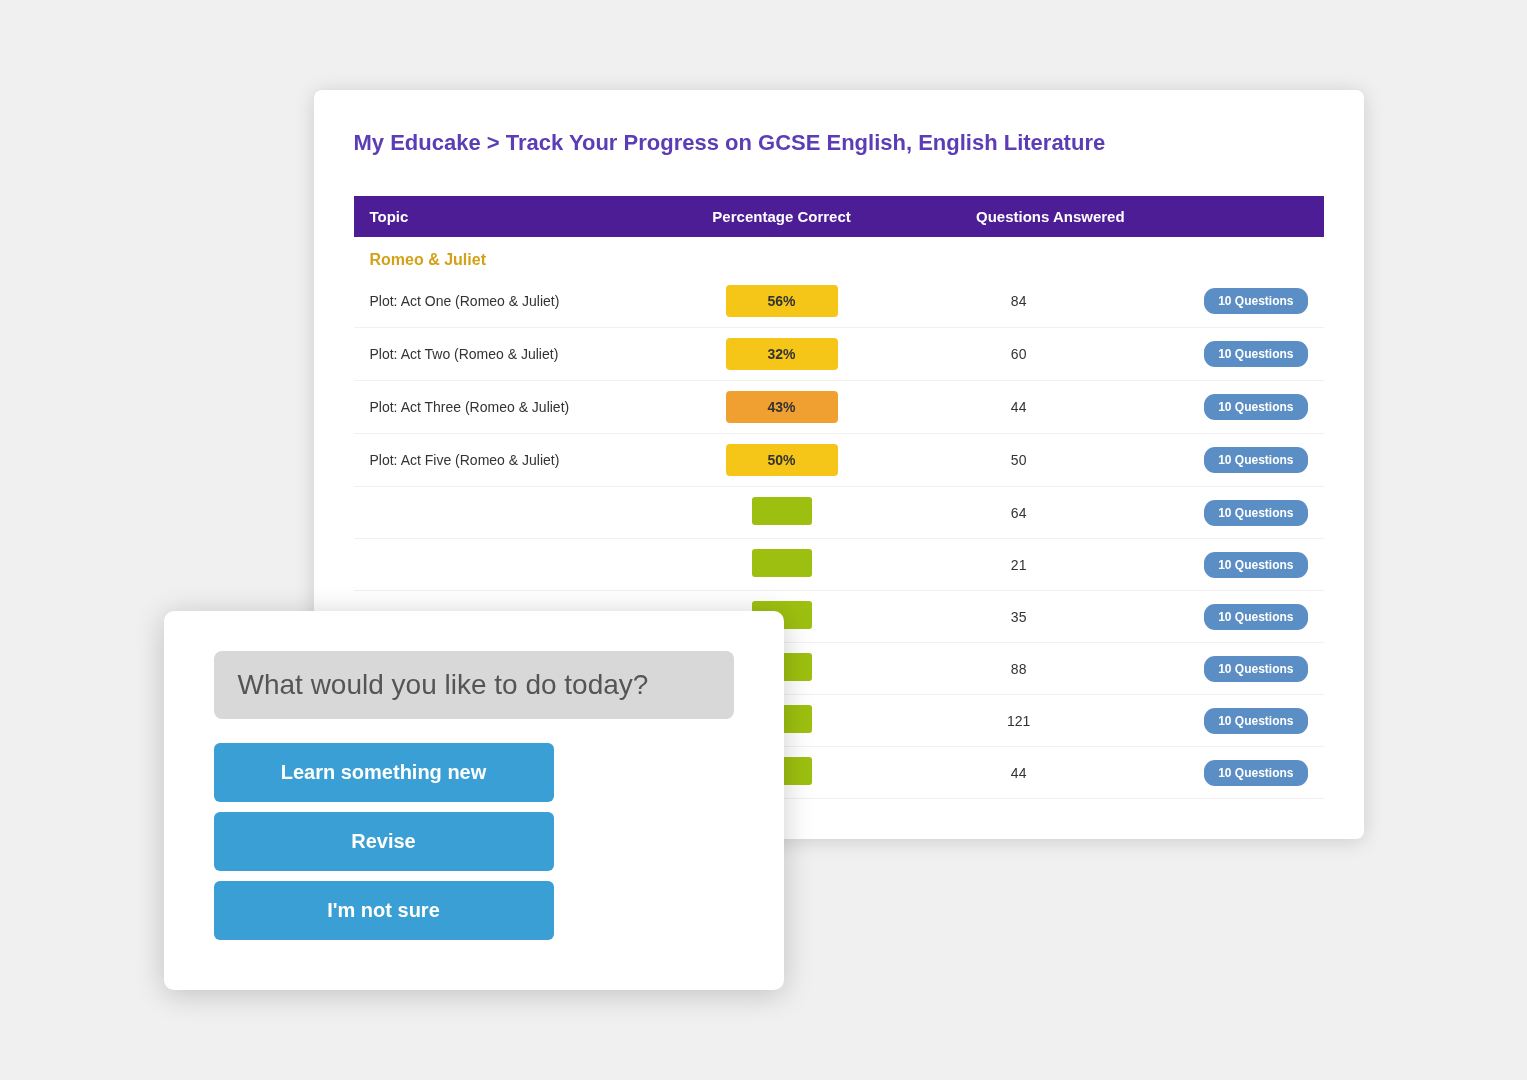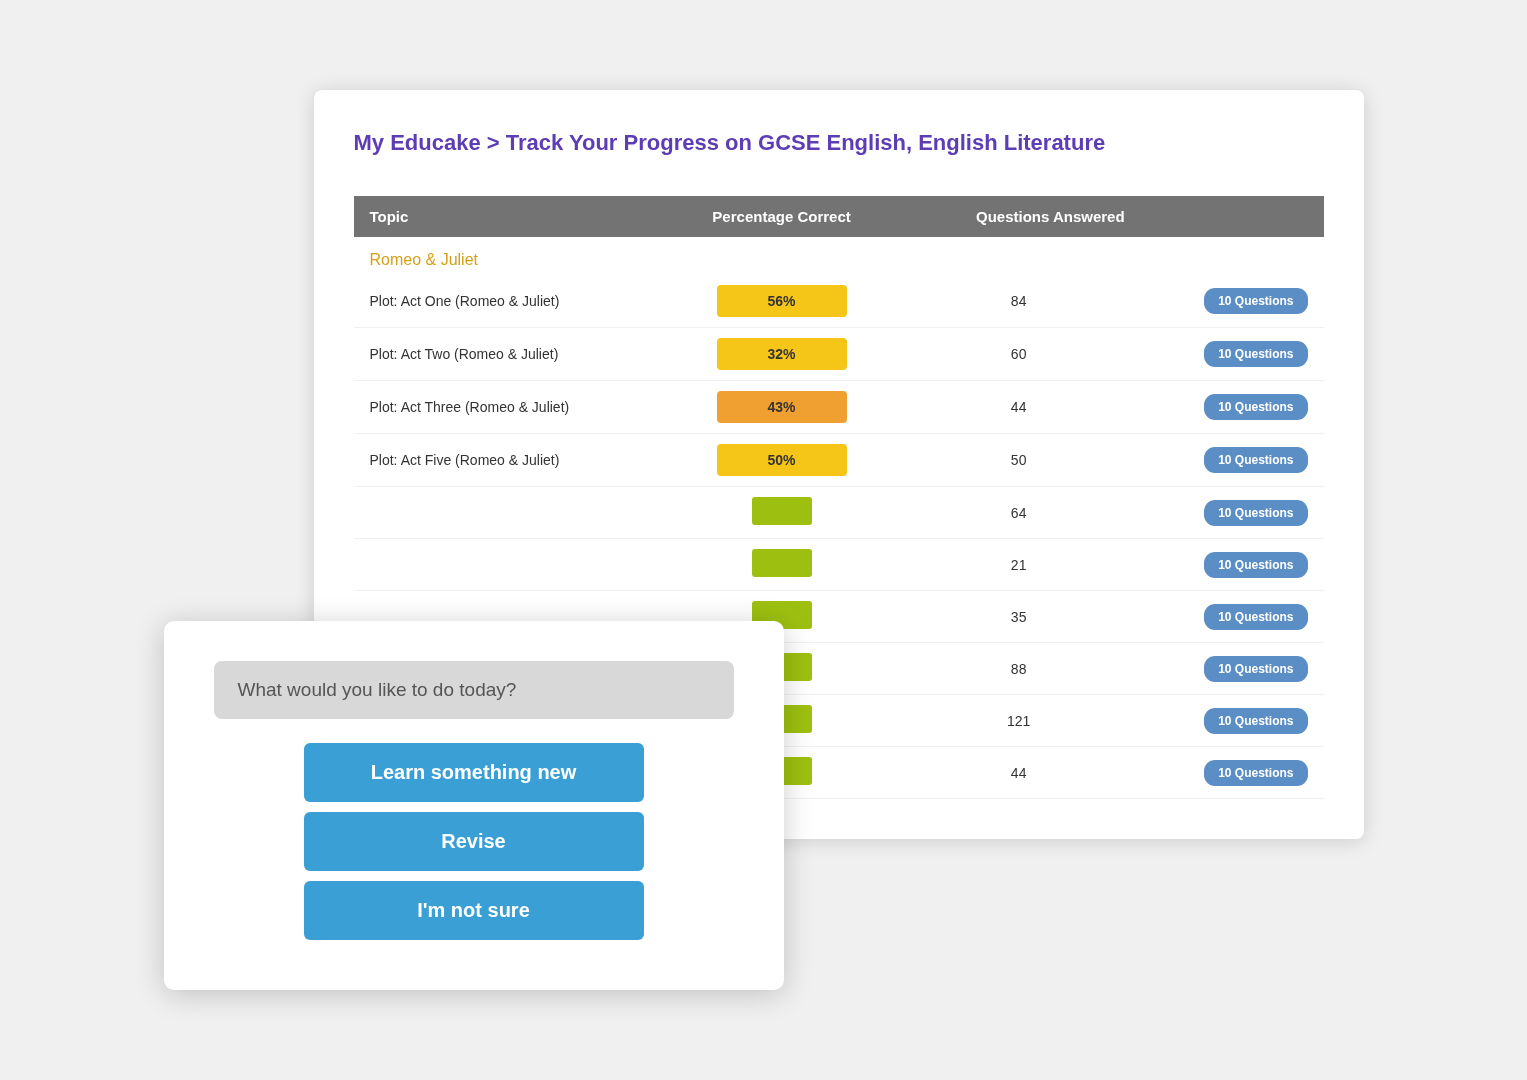--- a/index.html
+++ b/index.html
@@ -40,21 +40,21 @@
       font-weight: bold;
       margin-bottom: 40px;
     }
 
     .progress-table {
       width: 100%;
       border-collapse: collapse;
     }
 
     .progress-table thead tr {
-      background: #737373;
+      background: #4c1d95;
       border-radius: 20px;
     }
 
     .progress-table thead th {
       color: #fff;
       font-weight: bold;
       padding: 12px 16px;
       text-align: left;
       font-size: 15px;
     }
@@ -63,21 +63,21 @@
       text-align: center;
     }
 
     .progress-table thead th:nth-child(3) {
       text-align: right;
     }
 
     .section-header td {
       padding: 14px 16px 6px 16px;
       color: #d4a017;
-      font-weight: normal;
+      font-weight: bold;
       font-size: 16px;
     }
 
     .progress-table tbody tr.data-row td {
       padding: 10px 16px;
       font-size: 14px;
       color: #333;
       border-bottom: 1px solid #f0f0f0;
     }
 
@@ -87,21 +87,21 @@
     }
 
     .bar-cell {
       text-align: center;
     }
 
     .bar-wrapper {
       display: inline-flex;
       align-items: center;
       justify-content: center;
-      width: 130px;
+      width: 112px;
       height: 32px;
       border-radius: 4px;
       color: #fff;
       font-weight: bold;
       font-size: 14px;
     }
 
     .bar-yellow { background: #f5c518; color: #333; }
     .bar-orange { background: #f0a030; color: #333; }
     .bar-red-orange { background: #e86020; }
@@ -144,32 +144,32 @@
       border-radius: 10px;
       box-shadow: 0 4px 30px rgba(0,0,0,0.2);
       padding: 40px 50px 50px 50px;
       z-index: 2;
     }
 
     .dialog-prompt {
       background: #d8d8d8;
       border-radius: 8px;
       padding: 18px 24px;
-      font-size: 19px;
+      font-size: 28px;
       color: #555;
       margin-bottom: 24px;
       display: inline-block;
       width: 100%;
     }
 
     .dialog-buttons {
       display: flex;
       flex-direction: column;
       gap: 10px;
-      align-items: center;
+      align-items: flex-start;
     }
 
     .dialog-btn {
       width: 340px;
       padding: 18px 20px;
       border: none;
       border-radius: 6px;
       background: #3a9fd4;
       color: #fff;
       font-size: 20px;

